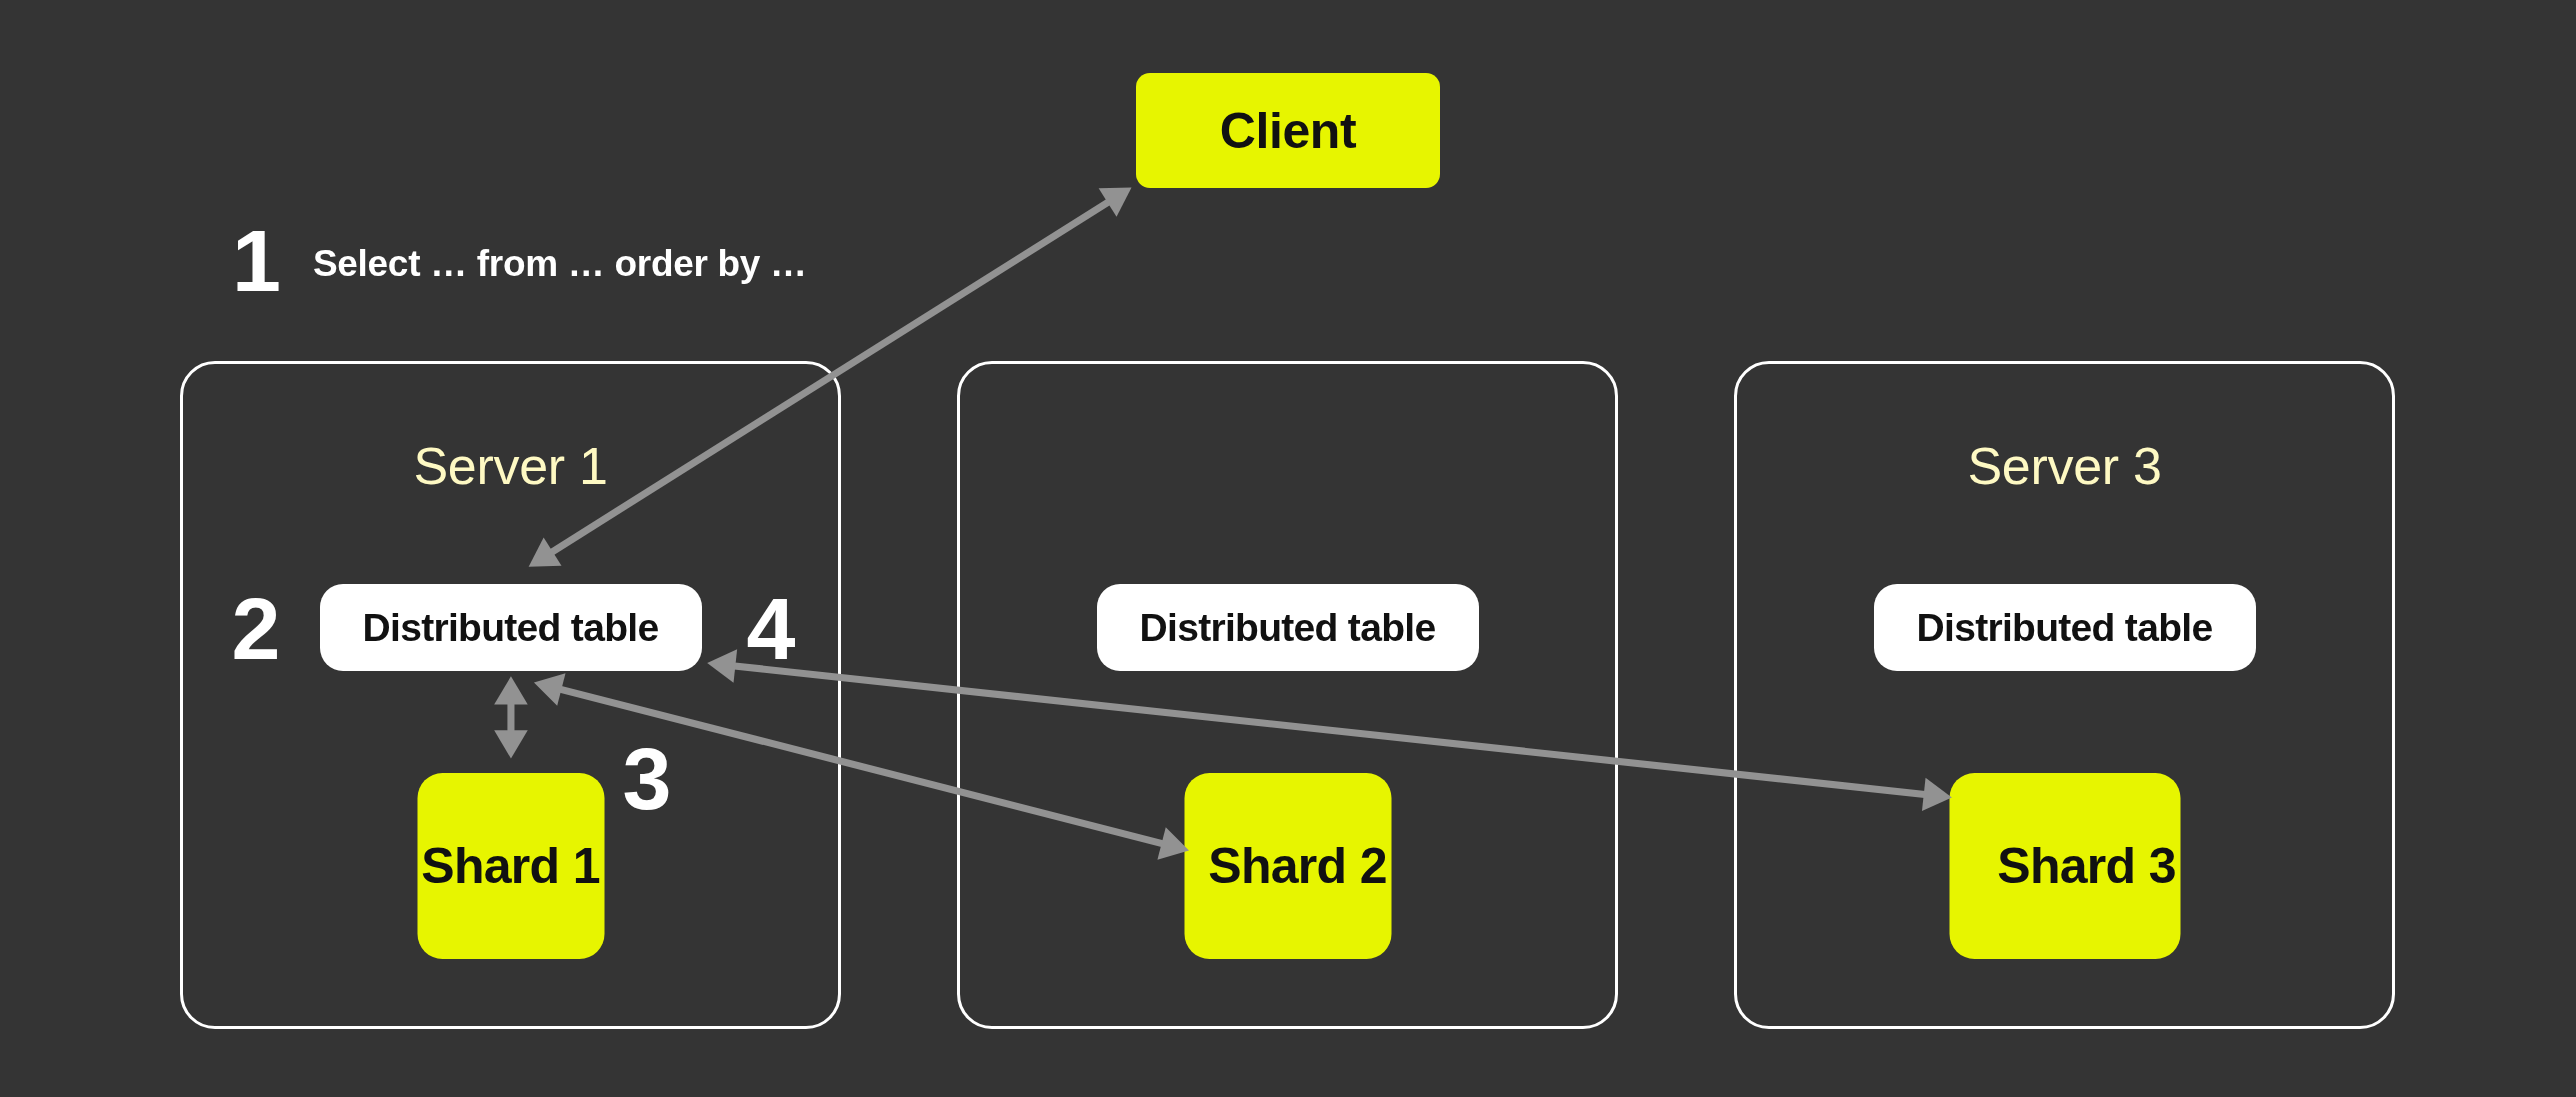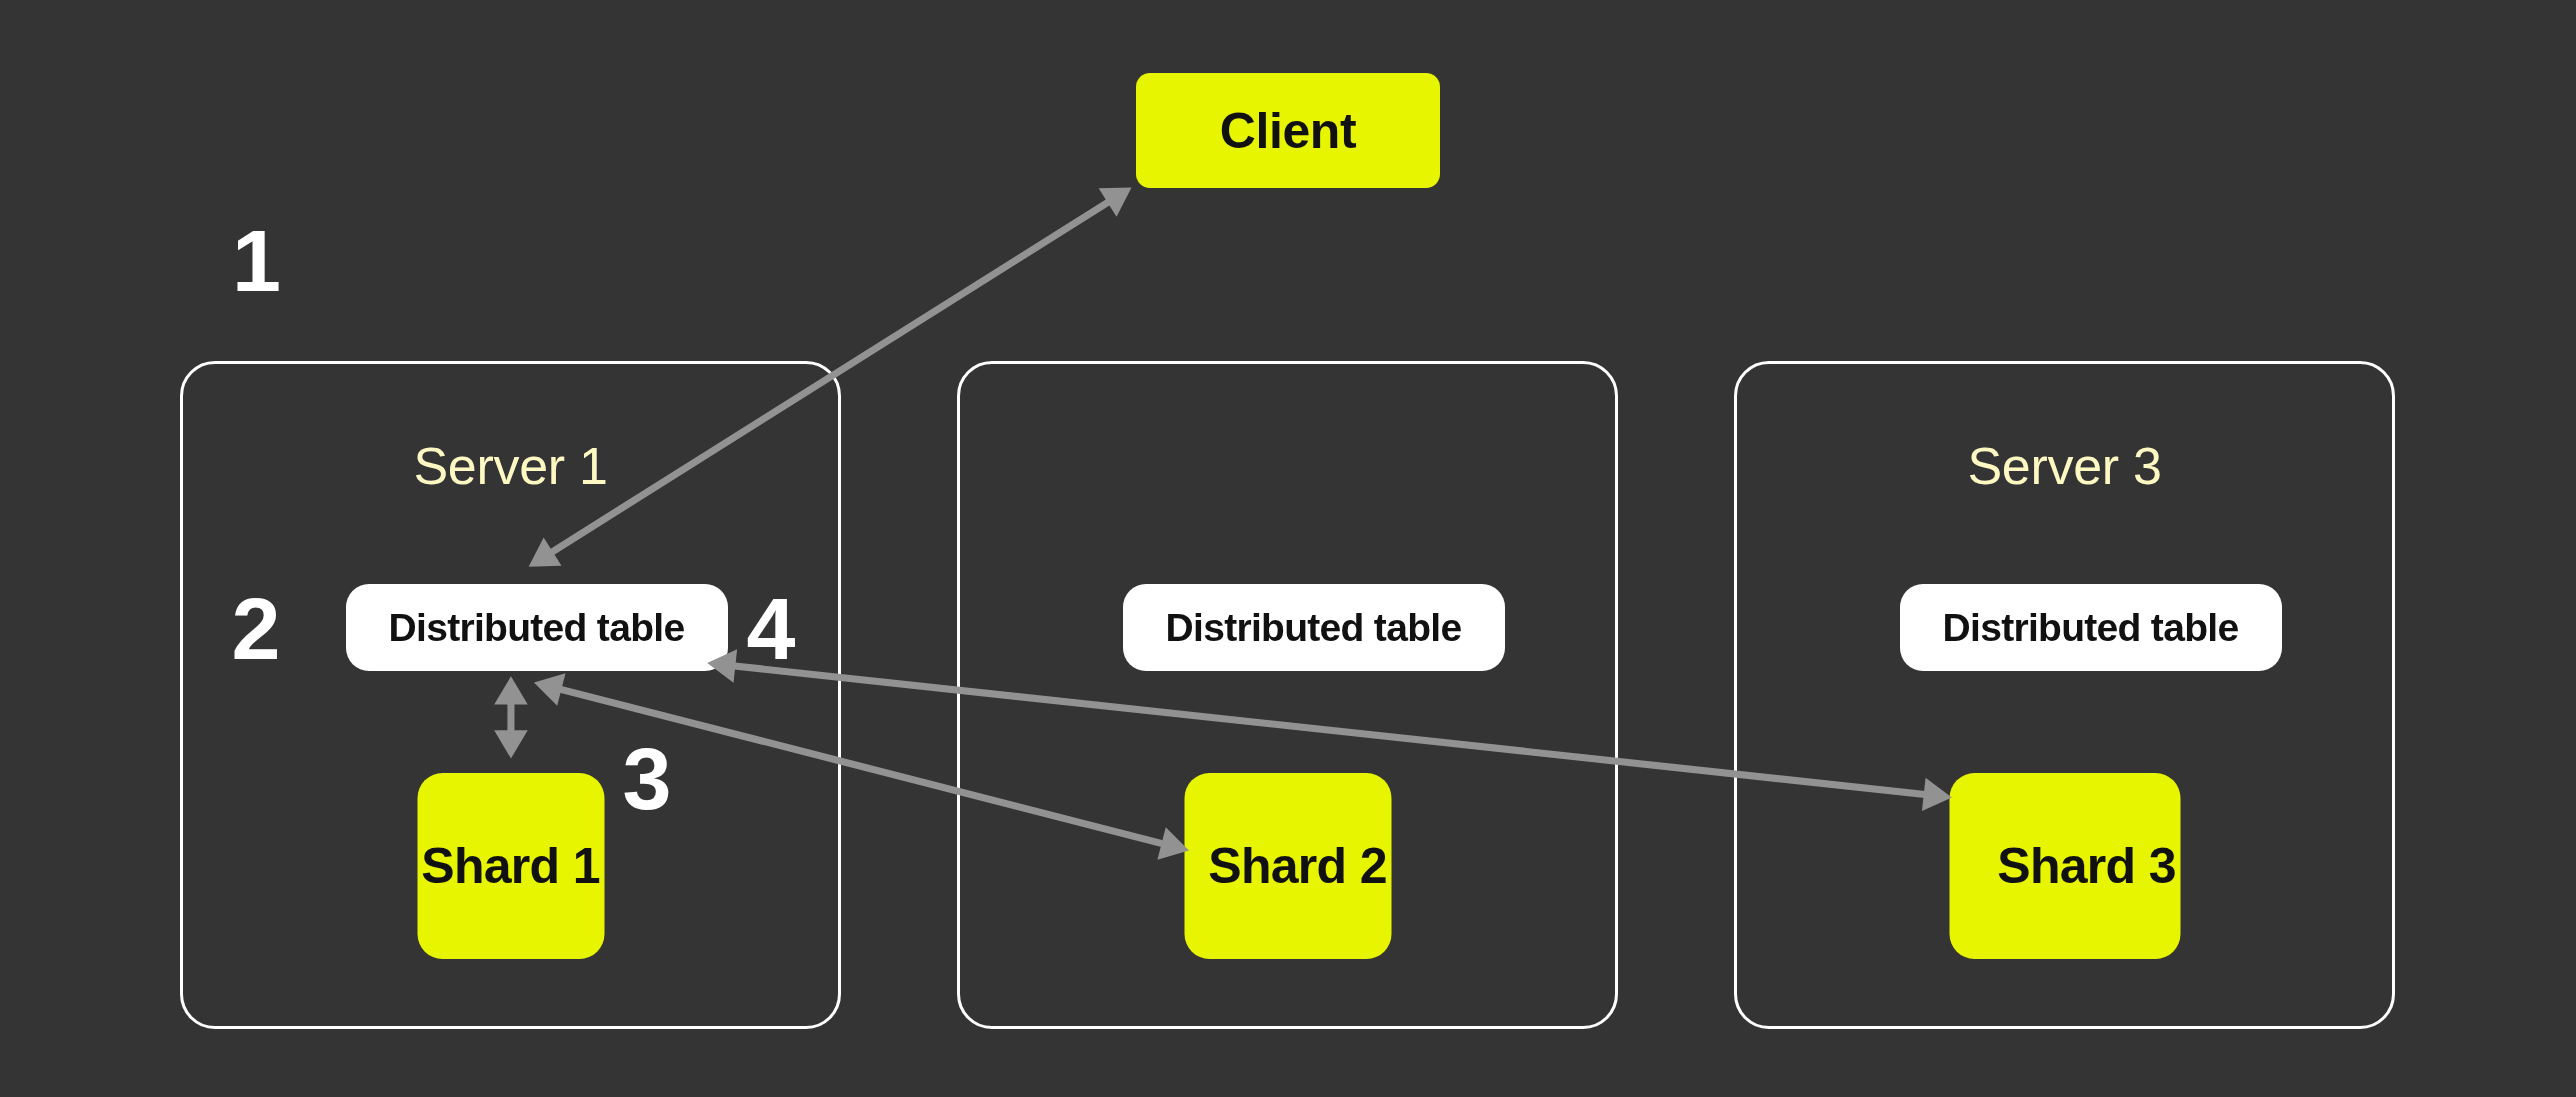--- a/index.html
+++ b/index.html
@@ -101,21 +101,20 @@
     background: #ffffff;
     border-radius: 23px;
     display: flex;
     align-items: center;
     justify-content: center;
     font-size: 39px;
     font-weight: 700;
     letter-spacing: -0.7px;
     color: #111111;
     white-space: nowrap;
-    margin-left: 26px;
   }
 
   .shard {
     position: absolute;
     top: 409px;
     left: 50%;
     transform: translateX(-50%);
     width: 187px;
     height: 186px;
     border-radius: 25px;
@@ -146,20 +145,21 @@
 <body>
 
 <div id="canvas" style="background: rgb(52, 52, 52);">
 
   <div class="client-box" style="background: rgb(231, 245, 0); color: rgb(17, 17, 17);">
     <span>Client</span>
   </div>
 
   <div class="query-note">
     <span class="big-num">1</span>
+    <span class="note-text">Select … from … order by …</span>
   </div>
 
   <div class="server s1">
     <div class="server-title">Server 1</div>
     <div class="dist-table">
       <span>Distributed table</span>
     </div>
     <div class="shard" style="background: rgb(231, 245, 0); color: rgb(17, 17, 17);">
       <span>Shard 1</span>
     </div>

